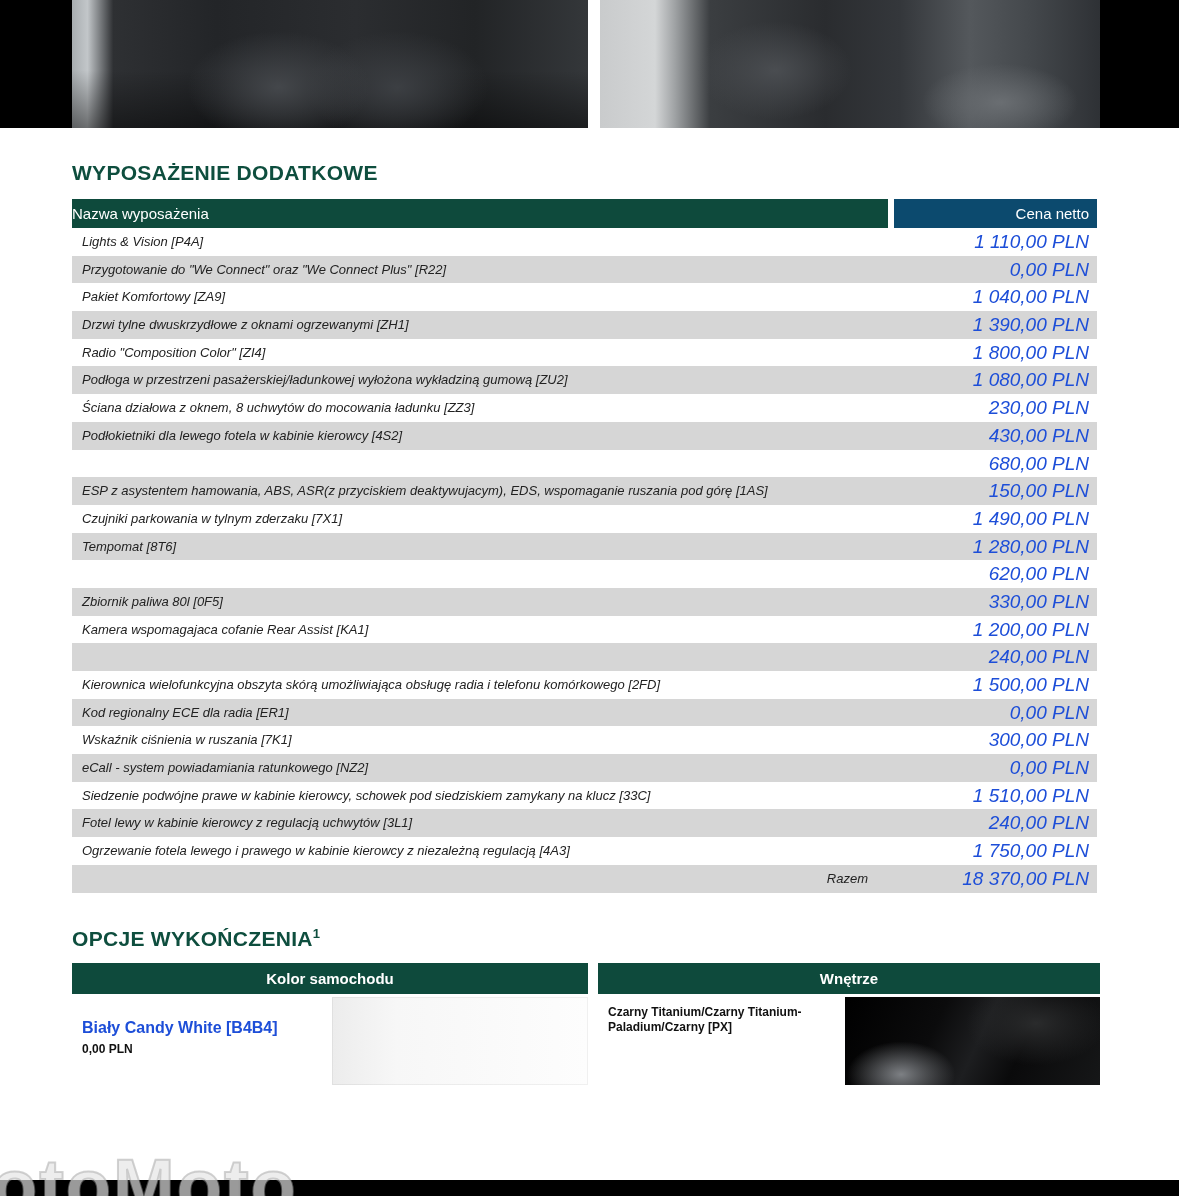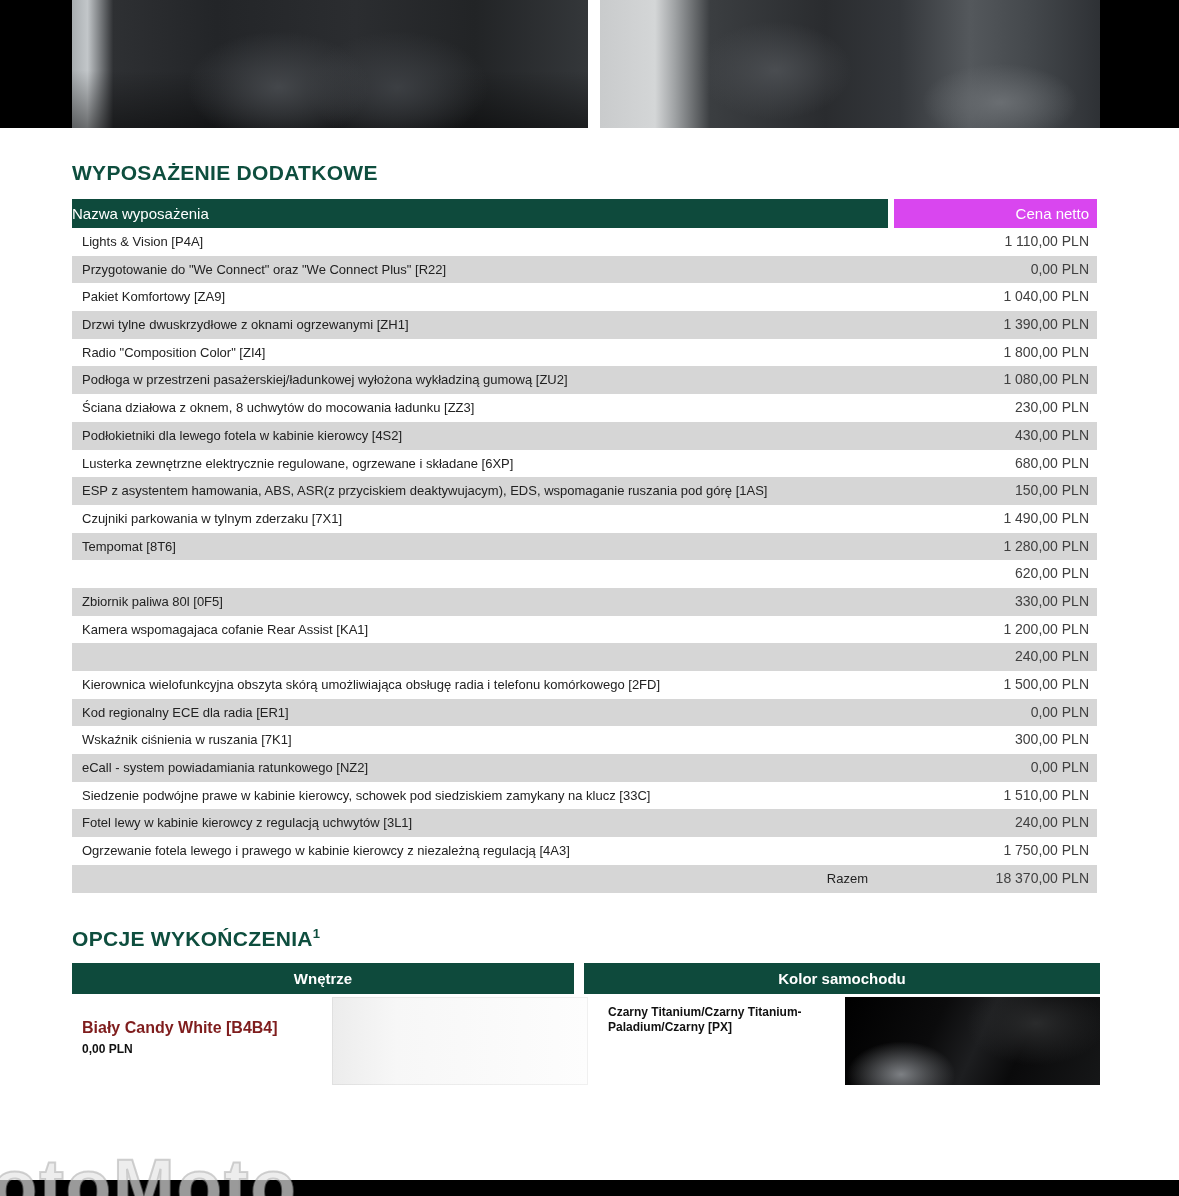--- a/index.html
+++ b/index.html
@@ -46,51 +46,51 @@
   
   .eq-table { margin:14px 72px 0 72px; width:1025px; }
   .eq-header { display:flex; gap:6px; height:29px; }
   .eq-header .hname {
     flex:0 0 816px; box-sizing:border-box;
     background:#0e4a3c; color:#fff;
     font-size:15px; line-height:29px; 
   }
   .eq-header .hprice {
     flex:1; box-sizing:border-box;
-    background:#d946ef; color:#fff;
+    background:#0c4a6e; color:#fff;
     font-size:15px; line-height:29px; text-align:right; padding-right:8px;
   }
-  .eq-row { display:flex; height:27.7px; }
+  .eq-row { display:flex; height:27.7px;font-style:italic; }
   .cell-name {
     flex:0 0 816px; box-sizing:border-box;
     padding-left:10px; font-size:13px; line-height:27.7px;
     color:#222; white-space:nowrap; overflow:hidden;
   }
   .cell-price {
     flex:1; box-sizing:border-box;
-    padding-right:8px; font-size:14px; line-height:27.7px;
-    color:#404040; text-align:right; white-space:nowrap;
+    padding-right:8px; font-size:19px; line-height:27.7px;
+    color:#1d4ed8; text-align:right; white-space:nowrap;
   }
   .eq-row.alt .cell-name, .eq-row.alt .cell-price { background:#d6d6d6; }
   .eq-row.total .cell-name, .eq-row.total .cell-price { background:#d6d6d6; }
   .eq-row.total .cell-name { text-align:right; padding-right:20px; padding-left:0; }
 
   
   .fin-header { display:flex; gap:10px; margin:12px 0 0 72px; width:1028px; }
   .fin-header .fh {
     height:31px; background:#0e4a3c; color:#fff;
     font-weight:bold; font-size:15px; line-height:31px; text-align:center;
     flex:none; box-sizing:border-box;
   }
   .fh-color { width:516px; }
   .fh-interior { width:502px; }
 
   .fin-row { display:flex; margin:3px 0 0 72px; height:88px; }
   .fin-color-text { width:260px; flex:none; box-sizing:border-box; padding:22px 0 0 10px; }
-  .color-name { font-weight:bold; font-size:16px; color:#7f1d1d; }
+  .color-name { font-weight:bold; font-size:16px; color:#1d4ed8; }
   .color-price { font-weight:bold; font-size:12px; color:#111; margin-top:5px; }
   .color-swatch {
     width:256px; height:88px; flex:none;
     background:linear-gradient(90deg,#ececec 0%,#f7f7f7 25%,#fdfdfd 100%);
     box-shadow:inset 0 0 0 1px rgba(0,0,0,0.05);
   }
   .fin-interior-text {
     width:247px; flex:none; box-sizing:border-box;
     margin-left:10px; padding:8px 0 0 10px;
     font-weight:bold; font-size:12px; line-height:1.3; color:#111;
@@ -159,21 +159,20 @@
       </div>
       <div class="eq-row">
         <div class="cell-name">Ściana działowa z oknem, 8 uchwytów do mocowania ładunku [ZZ3]</div>
         <div class="cell-price">230,00 PLN</div>
       </div>
       <div class="eq-row alt">
         <div class="cell-name">Podłokietniki dla lewego fotela w kabinie kierowcy [4S2]</div>
         <div class="cell-price">430,00 PLN</div>
       </div>
       <div class="eq-row">
-        <div class="cell-name">Lusterka zewnętrzne elektrycznie regulowane, ogrzewane i składane [6XP]</div>
         <div class="cell-price">680,00 PLN</div>
       </div>
       <div class="eq-row alt">
         <div class="cell-name">ESP z asystentem hamowania, ABS, ASR(z przyciskiem deaktywujacym), EDS, wspomaganie ruszania pod górę [1AS]</div>
         <div class="cell-price">150,00 PLN</div>
       </div>
       <div class="eq-row">
         <div class="cell-name">Czujniki parkowania w tylnym zderzaku [7X1]</div>
         <div class="cell-price">1 490,00 PLN</div>
       </div>
@@ -226,22 +225,22 @@
     </div>
   <div class="eq-row total">
     <div class="cell-name">Razem</div>
     <div class="cell-price">18 370,00 PLN</div>
   </div>
 </div>
 
 <h2 class="section-heading"><span>OPCJE WYKOŃCZENIA</span><sup>1</sup></h2>
 
 <div class="fin-header">
+  <div class="fh fh-color">Kolor samochodu</div>
   <div class="fh fh-interior">Wnętrze</div>
-  <div class="fh fh-color">Kolor samochodu</div>
 </div>
 
 <div class="fin-row">
   <div class="fin-color-text">
     <div class="color-name">Biały Candy White [B4B4]</div>
     <div class="color-price">0,00 PLN</div>
   </div>
   <div class="color-swatch"></div>
   <div class="fin-interior-text">Czarny Titanium/Czarny Titanium-Paladium/Czarny [PX]</div>
   <div class="interior-swatch"></div>

